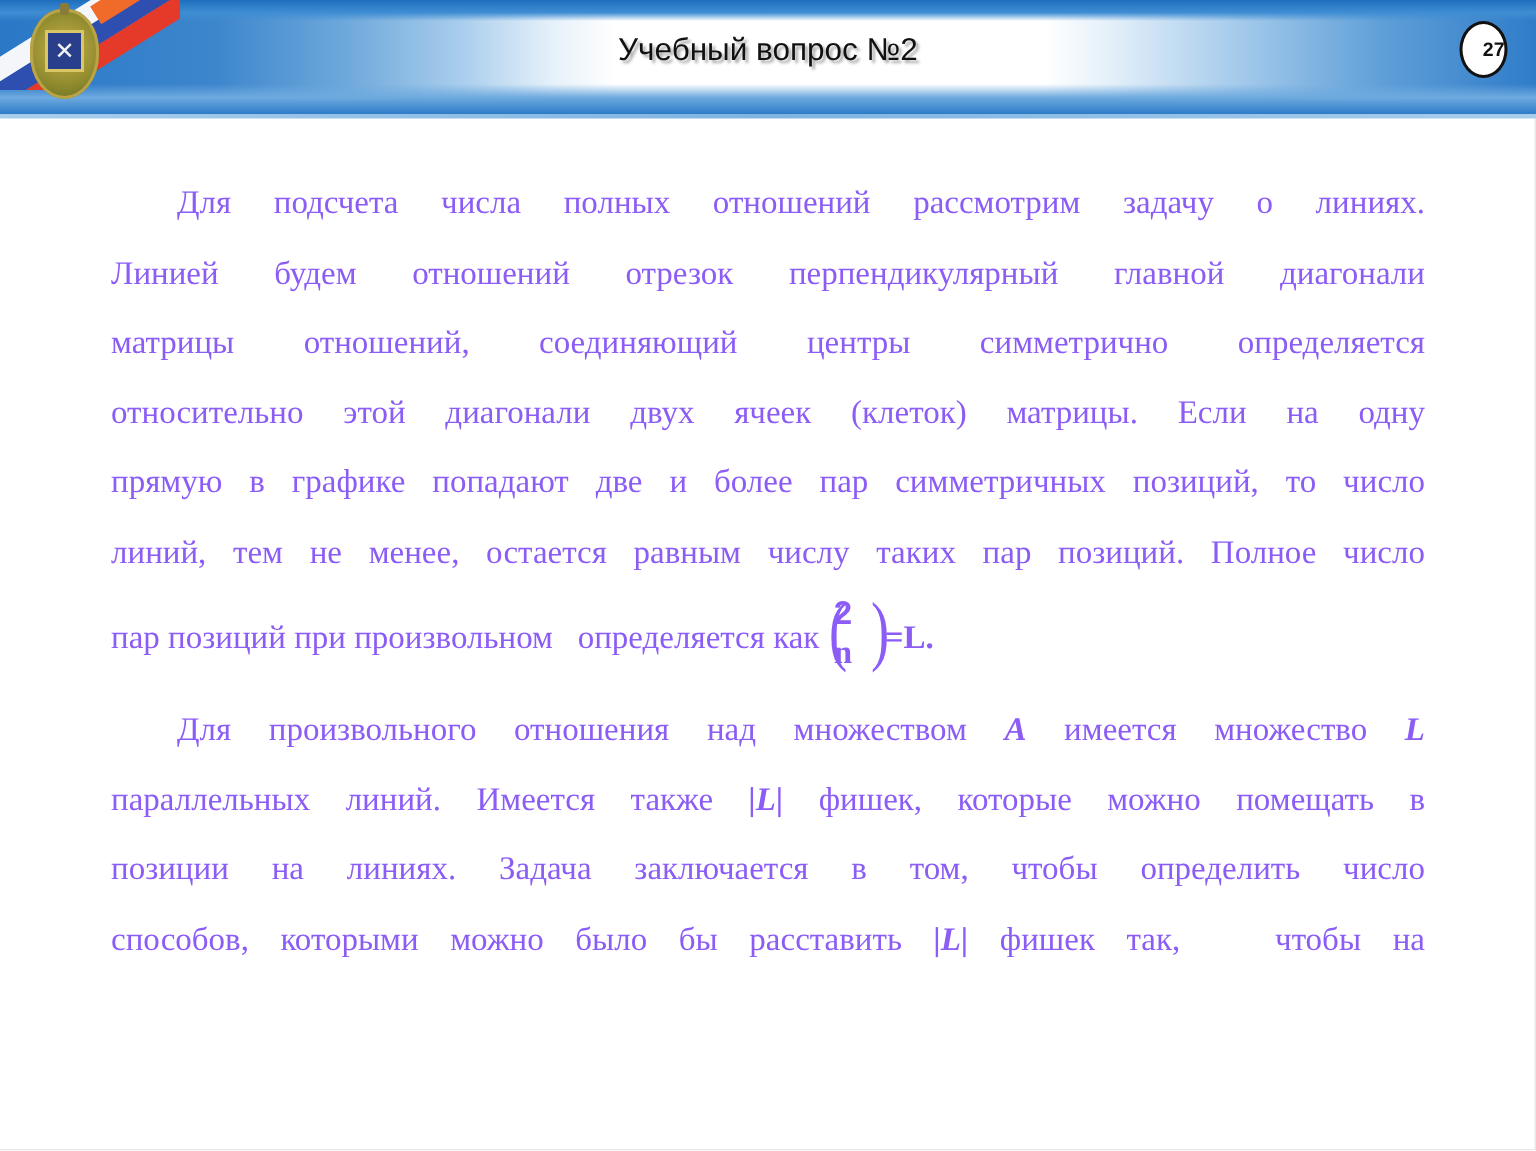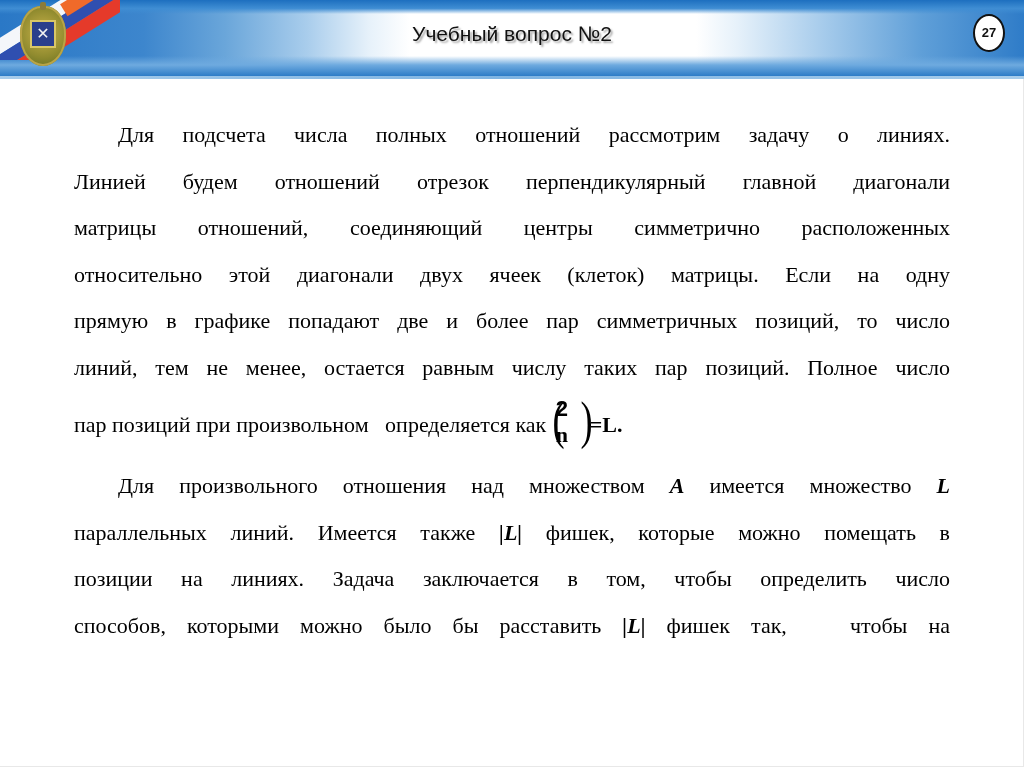--- a/index.html
+++ b/index.html
@@ -122,34 +122,34 @@
       text-shadow: 2px 2px 2px rgba(0,0,0,0.35);
     }
     .page-badge {
       position: absolute;
       left: 973px; top: 14px;
       width: 32px; height: 38px;
       border-radius: 50%;
       background: #ffffff;
       border: 2px solid #111111;
       box-sizing: border-box;
-      text-align: center;
+      text-align: right;
       line-height: 34px;
       font-family: "Liberation Sans", sans-serif;
       font-weight: bold;
       font-size: 13px;
       color: #111111;
     }
     .content {
       position: absolute;
       left: 74px; top: 112px;
       width: 876px;
       font-family: "Liberation Serif", serif;
       font-size: 22px;
-      color: #000000;
+      color: #8b5cf6;
     }
     .para {
       margin: 0;
       text-align: justify;
       text-align-last: left;
       line-height: 46.5px;
     }
     .para .line {
       display: block;
       text-align: justify;
@@ -227,21 +227,21 @@
     </div>
     <div class="title">Учебный вопрос №2</div>
     <div class="page-badge">27</div>
   </div>
   <div class="header-rule"></div>
 
   <div class="content">
     <div class="para">
       <span class="line indent">Для подсчета числа полных отношений рассмотрим задачу о линиях.</span>
       <span class="line">Линией будем отношений отрезок перпендикулярный главной диагонали</span>
-      <span class="line">матрицы отношений, соединяющий центры симметрично расположенных</span>
+      <span class="line">матрицы отношений, соединяющий центры симметрично определяется</span>
       <span class="line">относительно этой диагонали двух ячеек (клеток) матрицы. Если на одну</span>
       <span class="line">прямую в графике попадают две и более пар симметричных позиций, то число</span>
       <span class="line">линий, тем не менее, остается равным числу таких пар позиций. Полное число</span>
       <span class="formula-line">
         <span style="white-space:pre;">пар позиций при произвольном   определяется как</span>
         <span class="binom">
           <span class="paren left">(</span>
           <span class="num top">2</span>
           <span class="num bottom" style="font-weight:bold;">n</span>
           <span class="paren right">)</span>

